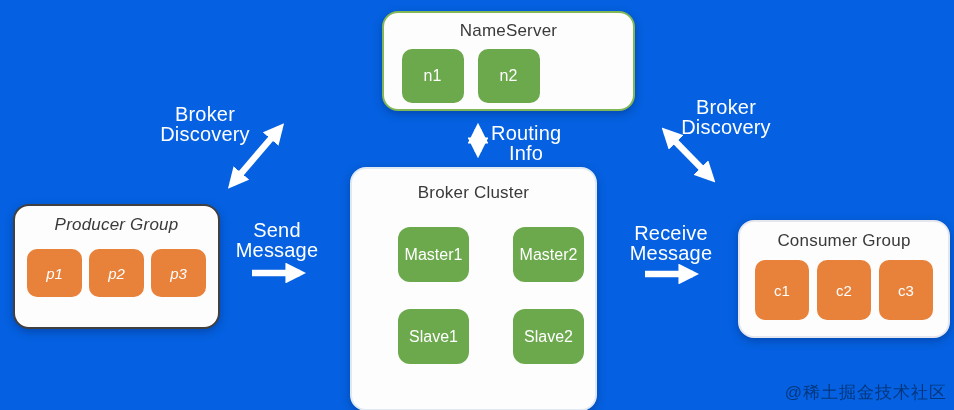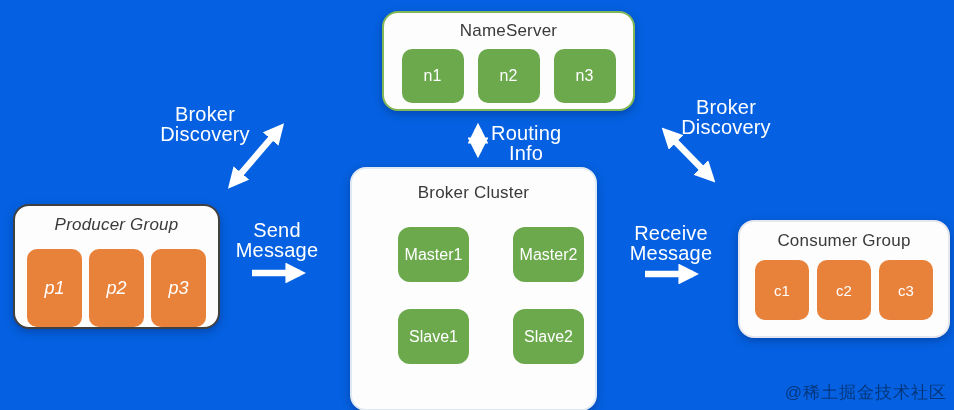--- a/index.html
+++ b/index.html
@@ -44,21 +44,21 @@
   
   .g-broker{left:350px;top:167px;width:247px;height:244px;border:2px solid #DFE9F3;}
   .g-broker .group-title{margin-top:14px;}
   .g-broker .nodes{grid-template-columns:106px 106px;gap:27px 9px;margin-top:24px;}
   .g-broker .node{height:55px;font-size:16px;border-radius:12px;margin-left:35px;}
 
   
   .g-producer{left:13px;top:204px;width:207px;height:125px;border:2px solid #404040;font-style:italic;}
   .g-producer .group-title{margin-top:9px;}
   .g-producer .nodes{grid-template-columns:55px 55px 55px;gap:7px;margin-top:14px;}
-  .g-producer .node{height:78px;font-size:18px;}
+  .g-producer .node{height:48px;font-size:15px;}
 
   
   .g-consumer{left:738px;top:220px;width:212px;height:118px;border:2px solid #E6E6EE;}
   .g-consumer .group-title{margin-top:9px;}
   .g-consumer .nodes{grid-template-columns:54px 54px 54px;gap:8px;margin-top:9px;}
   .g-consumer .node{height:60px;font-size:15px;}
 
   
   .flow-label{
     position:absolute;
@@ -111,21 +111,20 @@
     <g>
       <line x1="645" y1="274" x2="693" y2="274" stroke="#FFFFFF" stroke-width="6.5" marker-end="url(#ah)"></line>
     </g>
   </svg>
 
   <div class="group g-nameserver">
     <div class="group-title">NameServer</div>
     <div class="nodes">
       <div class="node green">n1</div>
       <div class="node green">n2</div>
-      <div class="node green">n3</div>
     </div>
   </div>
 
   <div class="group g-broker">
     <div class="group-title">Broker Cluster</div>
     <div class="nodes">
       <div class="node green">Master1</div>
       <div class="node green">Master2</div>
       <div class="node green">Slave1</div>
       <div class="node green">Slave2</div>

